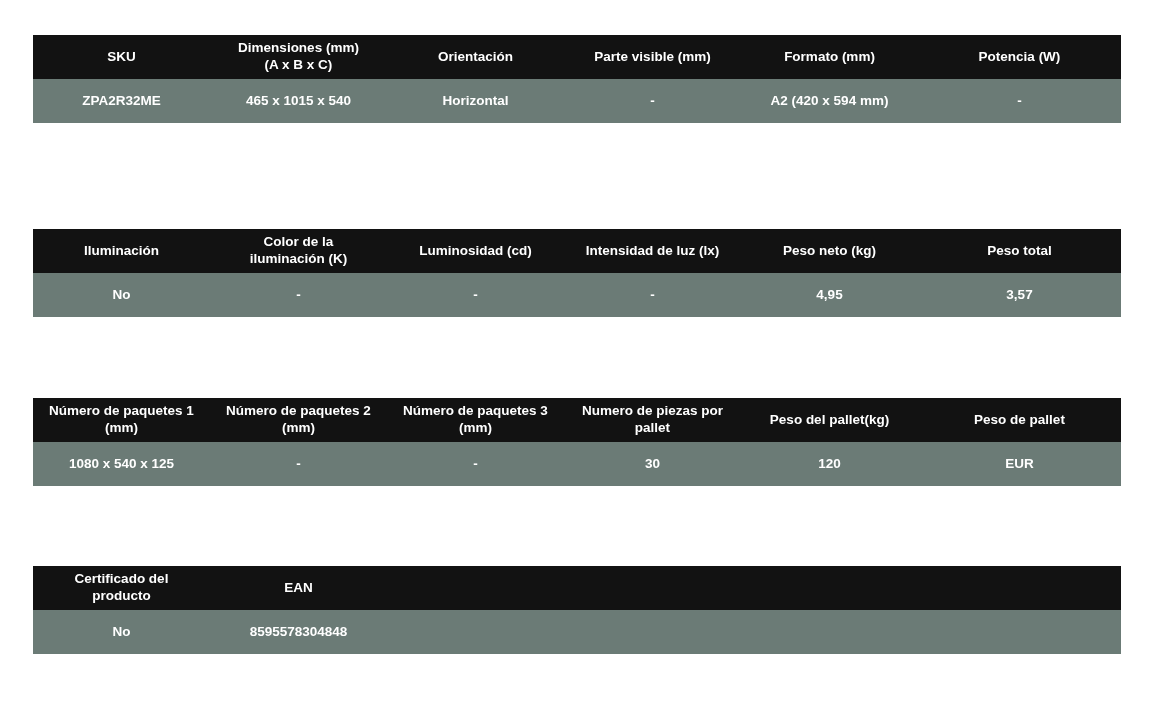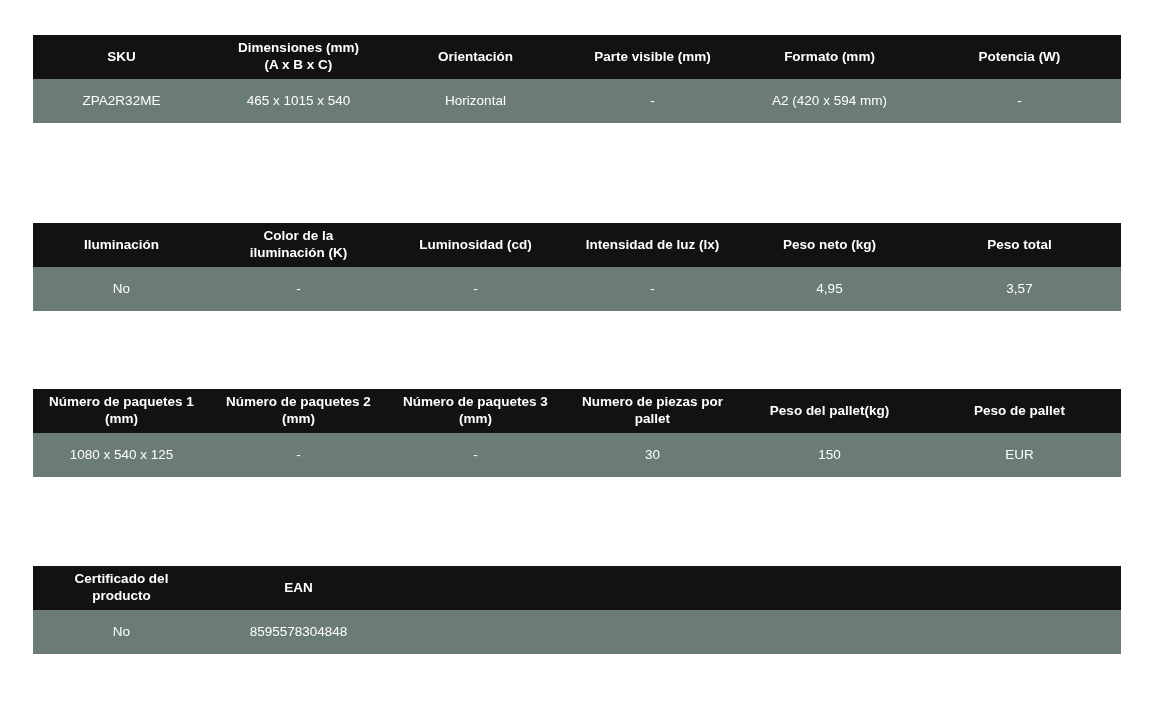--- a/index.html
+++ b/index.html
@@ -37,28 +37,28 @@
     color: #ffffff;
     font-size: 13.5px;
     font-weight: bold;
     line-height: 1.25;
     height: 44px;
   }
   .spec-table tbody td {
     background: #6b7b76;
     color: #ffffff;
     font-size: 13.5px;
-    font-weight: normal;
+    font-weight: bold;
     line-height: 1.25;
     height: 44px;
   }
   
   #table-dimensions { top: 35px; }
-  #table-lighting  { top: 223px; }
-  #table-packaging { top: 389px; }
+  #table-lighting  { top: 229px; }
+  #table-packaging { top: 398px; }
   #table-certs     { top: 566px; }
 
   
   .cols6 col.c1 { width: 177px; }
   .cols6 col.c2 { width: 177px; }
   .cols6 col.c3 { width: 177px; }
   .cols6 col.c4 { width: 177px; }
   .cols6 col.c5 { width: 177px; }
   .cols6 col.c6 { width: 203px; }
 
@@ -154,21 +154,21 @@
         <th>Peso del pallet(kg)</th>
         <th>Peso de pallet</th>
       </tr>
     </thead>
     <tbody>
       <tr>
         <td>1080 x 540 x 125</td>
         <td>-</td>
         <td>-</td>
         <td>30</td>
-        <td>150</td>
+        <td>120</td>
         <td>EUR</td>
       </tr>
     </tbody>
   </table>
 
   <table class="spec-table cols2" id="table-certs">
     <colgroup>
       <col class="c1">
         <col class="c2">
         <col class="cfill">

